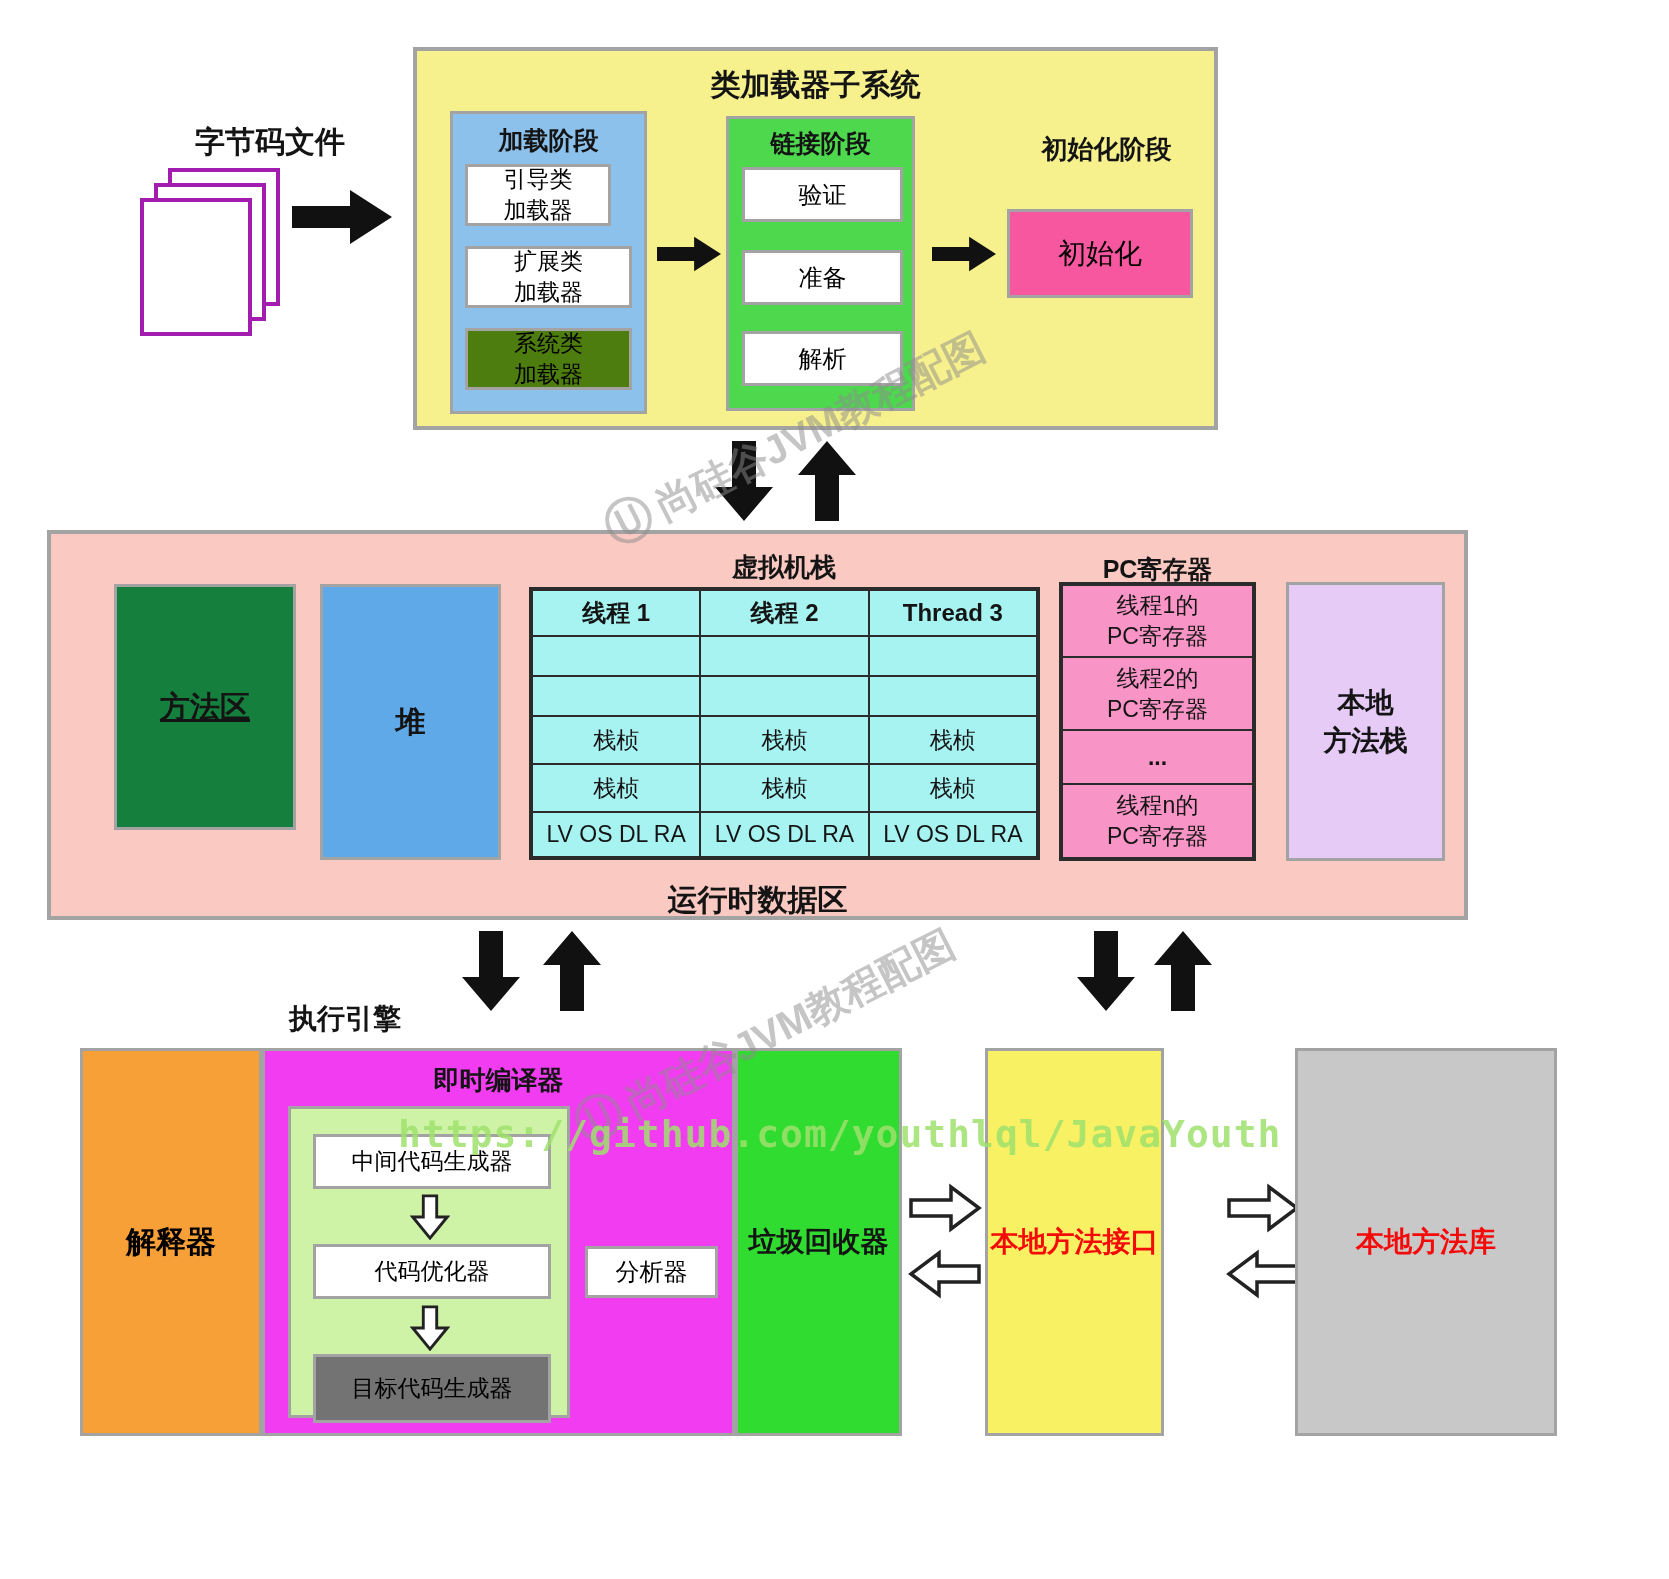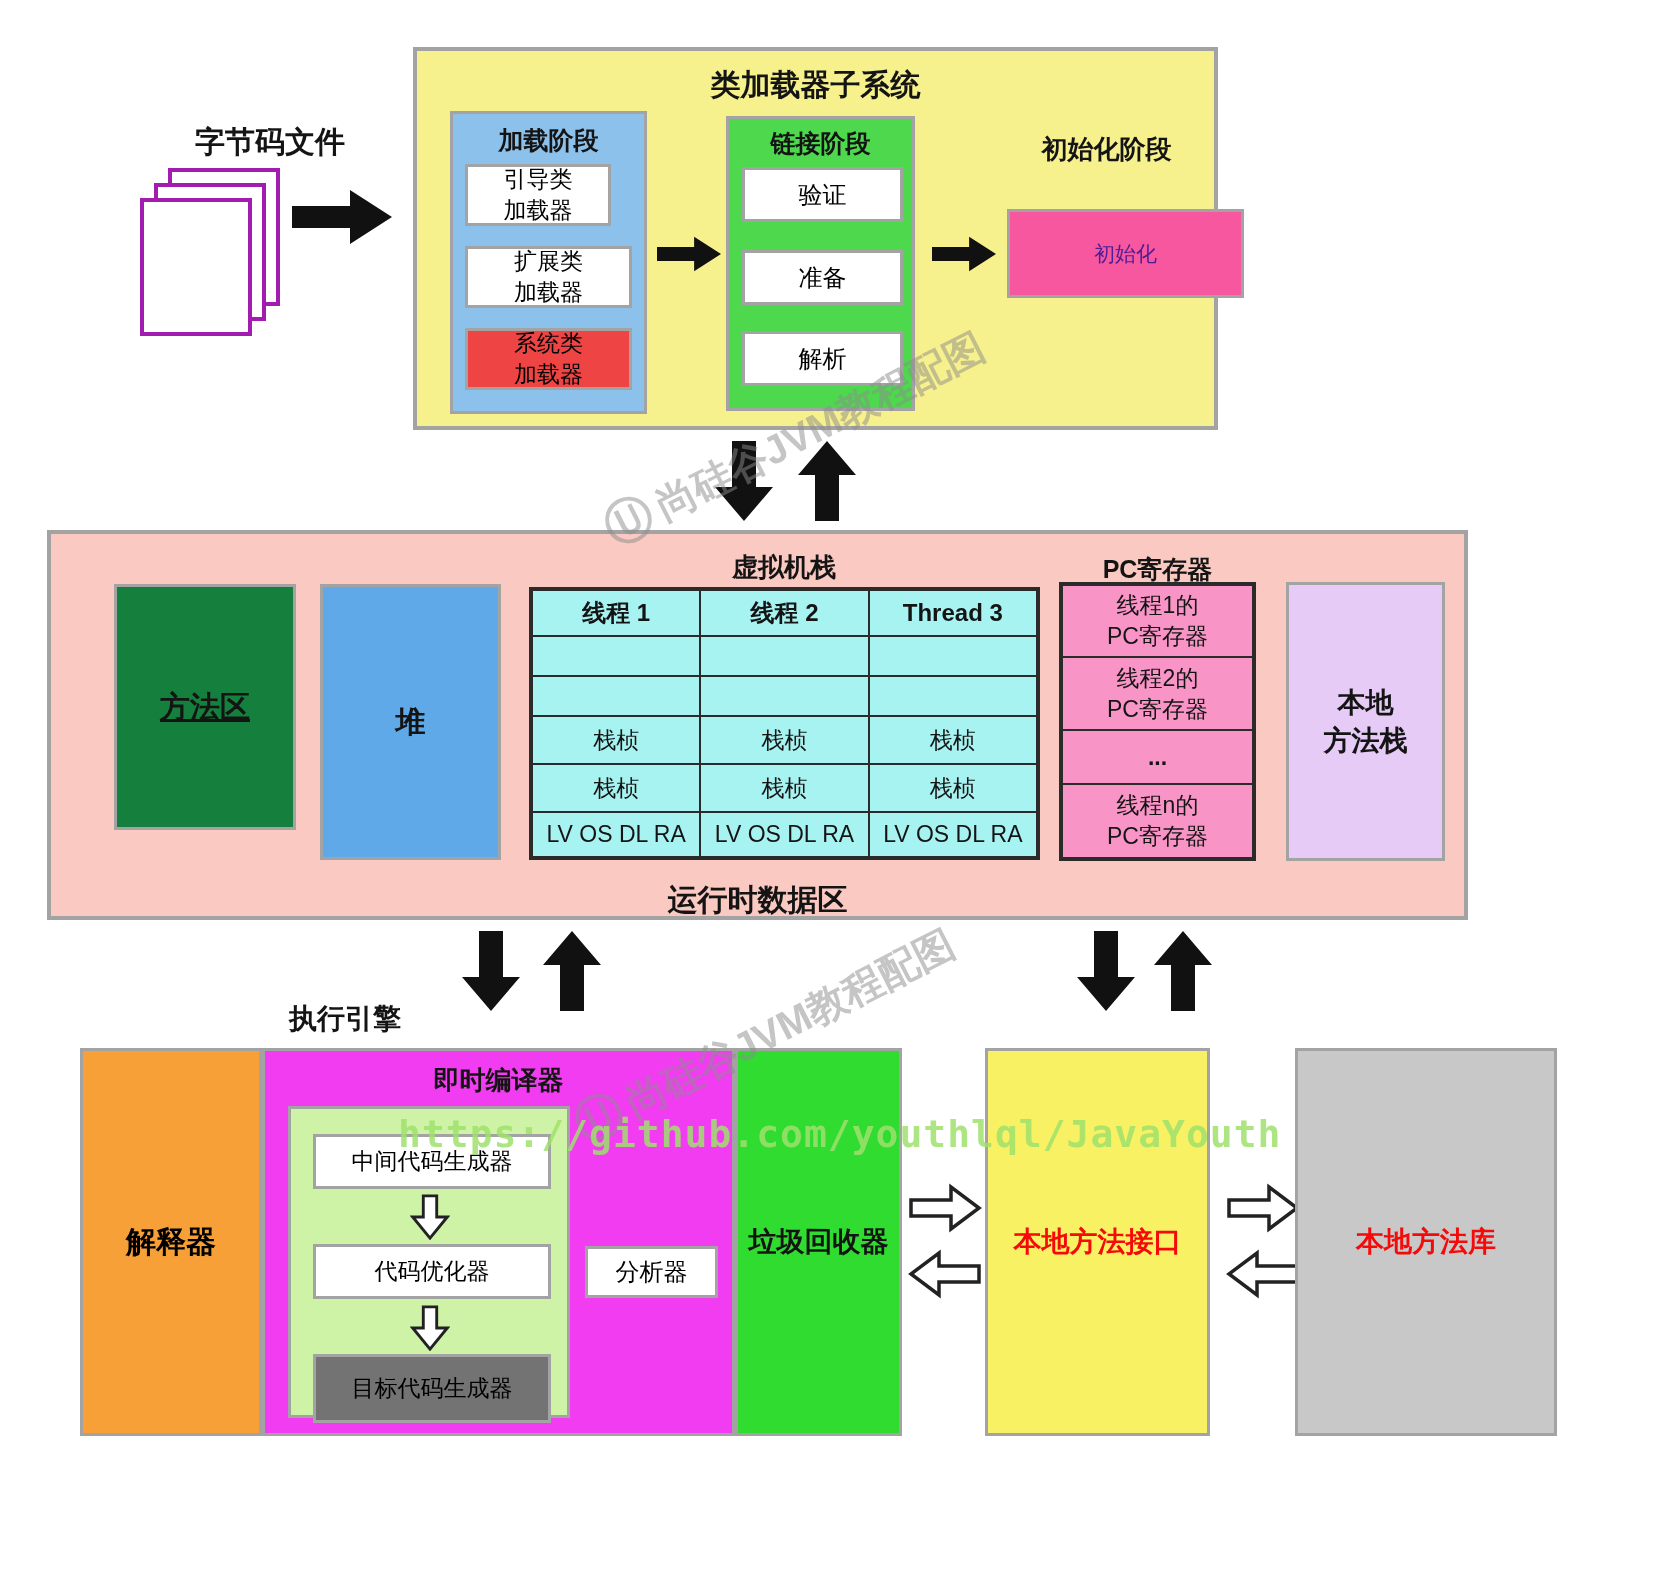--- a/index.html
+++ b/index.html
@@ -59,41 +59,41 @@
   <div class="box thick" style="left:413px; top:47px; width:805px; height:383px; background:#f6f18d; display:block;">
 
     <div class="sec-title red" style="left:0; top:14px; width:100%; font-size:30px;">类加载器子系统</div>
 
     <div class="box" style="left:33px; top:60px; width:197px; height:303px; background:#8cc1eb; display:block;">
       <div class="sec-title" style="left:0; top:10px; width:100%; font-size:25px;">加载阶段</div>
       <div class="box pre" style="left:12px; top:50px; width:146px; height:62px; background:#fff; font-size:23px;">引导类
 加载器</div>
       <div class="box pre" style="left:12px; top:132px; width:167px; height:62px; background:#fff; font-size:23px;">扩展类
 加载器</div>
-      <div class="box pre" style="left:12px; top:214px; width:167px; height:62px; background:#ef4444; font-size:23px;">系统类
+      <div class="box pre" style="left:12px; top:214px; width:167px; height:62px; background:#4d7c0f; font-size:23px;">系统类
 加载器</div>
     </div>
 
     <svg class="abs" style="left:240px; top:178px;" width="64" height="50" viewBox="0 0 100 54">
       <polygon points="0,16 58,16 58,0 100,27 58,54 58,38 0,38" fill="#111"></polygon>
     </svg>
 
     <div class="box" style="left:309px; top:65px; width:189px; height:295px; background:#4ed84e; display:block;">
       <div class="sec-title" style="left:0; top:8px; width:100%; font-size:25px;">链接阶段</div>
       <div class="box" style="left:13px; top:48px; width:161px; height:55px; background:#fff; font-size:24px;">验证</div>
       <div class="box" style="left:13px; top:131px; width:161px; height:55px; background:#fff; font-size:24px;">准备</div>
       <div class="box" style="left:13px; top:212px; width:161px; height:55px; background:#fff; font-size:24px;">解析</div>
     </div>
 
     <svg class="abs" style="left:515px; top:178px;" width="64" height="50" viewBox="0 0 100 54">
       <polygon points="0,16 58,16 58,0 100,27 58,54 58,38 0,38" fill="#111"></polygon>
     </svg>
 
     <div class="sec-title" style="left:587px; top:81px; width:205px; font-size:26px;">初始化阶段</div>
-    <div class="box" style="left:590px; top:158px; width:237px; height:89px; background:#f6579f; font-size:21px; color:#4c1d95;">初始化</div>
+    <div class="box" style="left:590px; top:158px; width:186px; height:89px; background:#f6579f; font-size:28px; color:#000000;">初始化</div>
   </div>
 
   <svg class="abs" style="left:715px; top:441px;" width="58" height="80" viewBox="0 0 58 80">
     <polygon points="17,0 41,0 41,46 58,46 29,80 0,46 17,46" fill="#111"></polygon>
   </svg>
   <svg class="abs" style="left:798px; top:441px;" width="58" height="80" viewBox="0 0 58 80">
     <polygon points="29,0 58,34 41,34 41,80 17,80 17,34 0,34" fill="#111"></polygon>
   </svg>
 
   <div class="box thick" style="left:47px; top:530px; width:1421px; height:390px; background:#f9c9c2; display:block;">
@@ -184,21 +184,21 @@
 
   <div class="box bold" style="left:735px; top:1048px; width:167px; height:388px; background:#30dc30; font-size:28px; color:#141414;">垃圾回收器</div>
 
   <svg class="abs" style="left:908px; top:1183px;" width="74" height="50" viewBox="0 0 72 50">
     <polygon points="2,17 42,17 42,4 70,25 42,46 42,33 2,33" fill="#fff" stroke="#222" stroke-width="3.5"></polygon>
   </svg>
   <svg class="abs" style="left:908px; top:1249px;" width="74" height="50" viewBox="0 0 72 50">
     <polygon points="70,17 30,17 30,4 2,25 30,46 30,33 70,33" fill="#fff" stroke="#222" stroke-width="3.5"></polygon>
   </svg>
 
-  <div class="box bold red" style="left:985px; top:1048px; width:225px; height:388px; background:#f7f163; font-size:28px;">本地方法接口</div>
+  <div class="box bold red" style="left:985px; top:1048px; width:179px; height:388px; background:#f7f163; font-size:28px;">本地方法接口</div>
 
   <svg class="abs" style="left:1226px; top:1183px;" width="74" height="50" viewBox="0 0 72 50">
     <polygon points="2,17 42,17 42,4 70,25 42,46 42,33 2,33" fill="#fff" stroke="#222" stroke-width="3.5"></polygon>
   </svg>
   <svg class="abs" style="left:1226px; top:1249px;" width="74" height="50" viewBox="0 0 72 50">
     <polygon points="70,17 30,17 30,4 2,25 30,46 30,33 70,33" fill="#fff" stroke="#222" stroke-width="3.5"></polygon>
   </svg>
 
   <div class="box bold red" style="left:1295px; top:1048px; width:262px; height:388px; background:#c8c8c8; font-size:28px;">本地方法库</div>
 

